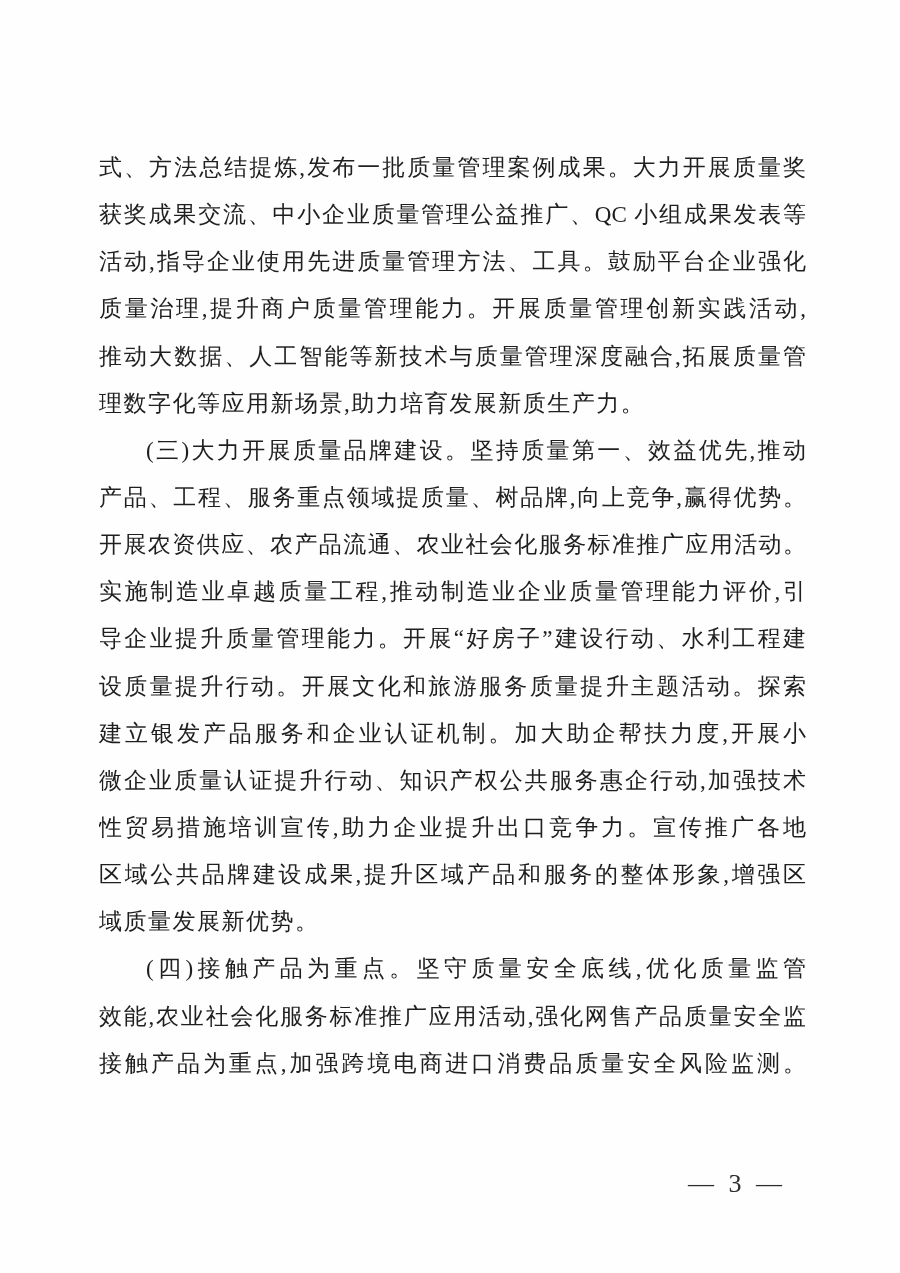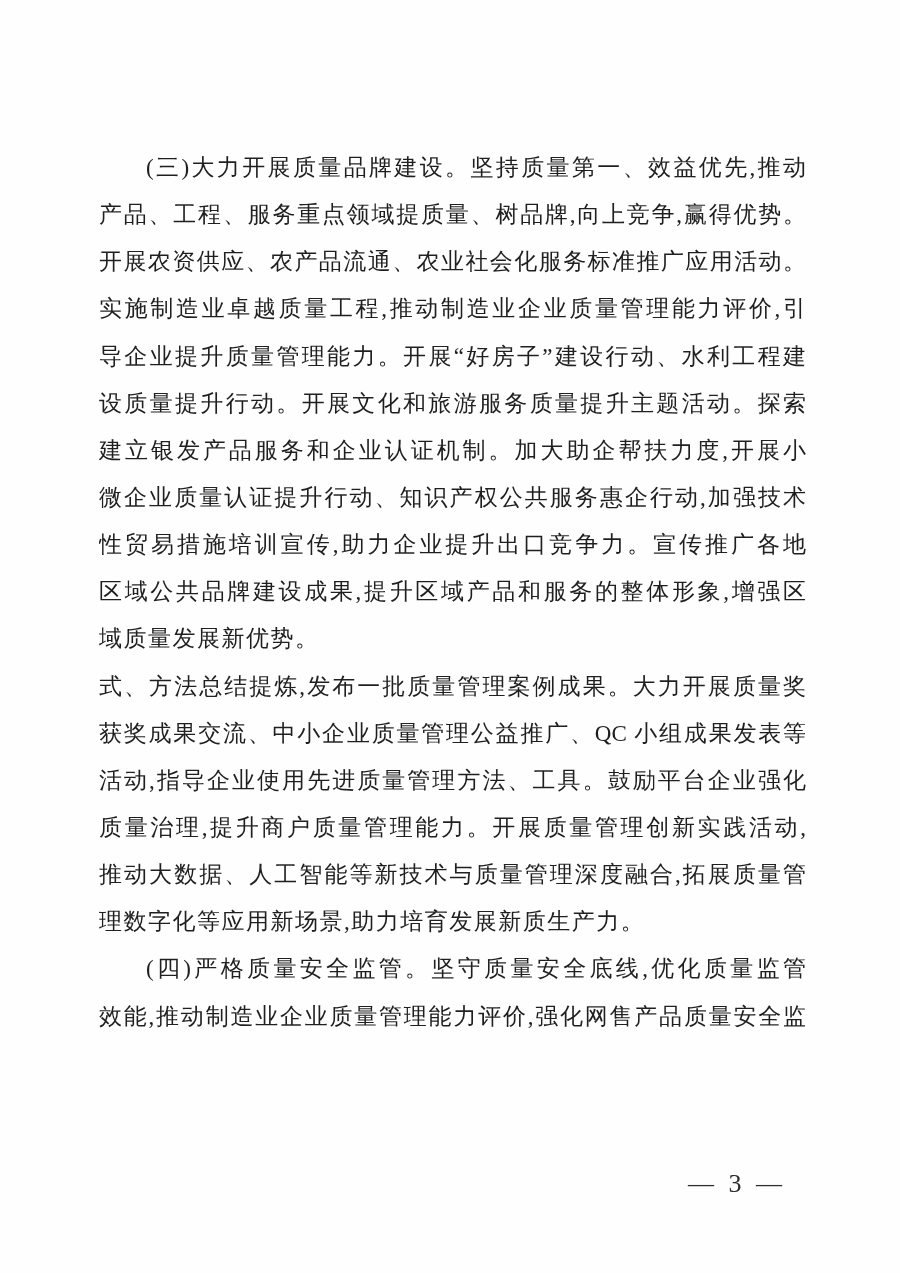--- a/index.html
+++ b/index.html
@@ -55,43 +55,44 @@
     line-height: 32px;
   }
 </style>
 </head>
 <body>
 
 <div class="page">
   <div class="text-block">
 
     <div class="para">
+      <div class="line">式、方法总结提炼,发布一批质量管理案例成果。大力开展质量奖</div>
+      <div class="line">获奖成果交流、中小企业质量管理公益推广、QC 小组成果发表等</div>
+      <div class="line">活动,指导企业使用先进质量管理方法、工具。鼓励平台企业强化</div>
+      <div class="line">质量治理,提升商户质量管理能力。开展质量管理创新实践活动,</div>
+      <div class="line">推动大数据、人工智能等新技术与质量管理深度融合,拓展质量管</div>
+      <div class="line lastline">理数字化等应用新场景,助力培育发展新质生产力。</div>
+    </div>
+
+    <div class="para">
       <div class="line indent">(三)大力开展质量品牌建设。坚持质量第一、效益优先,推动</div>
       <div class="line">产品、工程、服务重点领域提质量、树品牌,向上竞争,赢得优势。</div>
       <div class="line">开展农资供应、农产品流通、农业社会化服务标准推广应用活动。</div>
       <div class="line">实施制造业卓越质量工程,推动制造业企业质量管理能力评价,引</div>
       <div class="line">导企业提升质量管理能力。开展“好房子”建设行动、水利工程建</div>
       <div class="line">设质量提升行动。开展文化和旅游服务质量提升主题活动。探索</div>
       <div class="line">建立银发产品服务和企业认证机制。加大助企帮扶力度,开展小</div>
       <div class="line">微企业质量认证提升行动、知识产权公共服务惠企行动,加强技术</div>
       <div class="line">性贸易措施培训宣传,助力企业提升出口竞争力。宣传推广各地</div>
       <div class="line">区域公共品牌建设成果,提升区域产品和服务的整体形象,增强区</div>
       <div class="line lastline">域质量发展新优势。</div>
     </div>
 
     <div class="para">
-      <div class="line">式、方法总结提炼,发布一批质量管理案例成果。大力开展质量奖</div>
-      <div class="line">获奖成果交流、中小企业质量管理公益推广、QC 小组成果发表等</div>
-      <div class="line">活动,指导企业使用先进质量管理方法、工具。鼓励平台企业强化</div>
-      <div class="line">质量治理,提升商户质量管理能力。开展质量管理创新实践活动,</div>
-      <div class="line">推动大数据、人工智能等新技术与质量管理深度融合,拓展质量管</div>
-      <div class="line lastline">理数字化等应用新场景,助力培育发展新质生产力。</div>
-    </div>
-
-    <div class="para">
-      <div class="line indent">(四)严格质量安全监管。坚守质量安全底线,优化质量监管</div>
-      <div class="line">效能,推动制造业企业质量管理能力评价,强化网售产品质量安全监</div>
+      <div class="line indent">(四)接触产品为重点。坚守质量安全底线,优化质量监管</div>
+      <div class="line">效能,农业社会化服务标准推广应用活动,强化网售产品质量安全监</div>
+      <div class="line">接触产品为重点,加强跨境电商进口消费品质量安全风险监测。</div>
     </div>
 
   </div>
 
   <div class="page-number">— 3 —</div>
 </div>
 
 </body></html>

